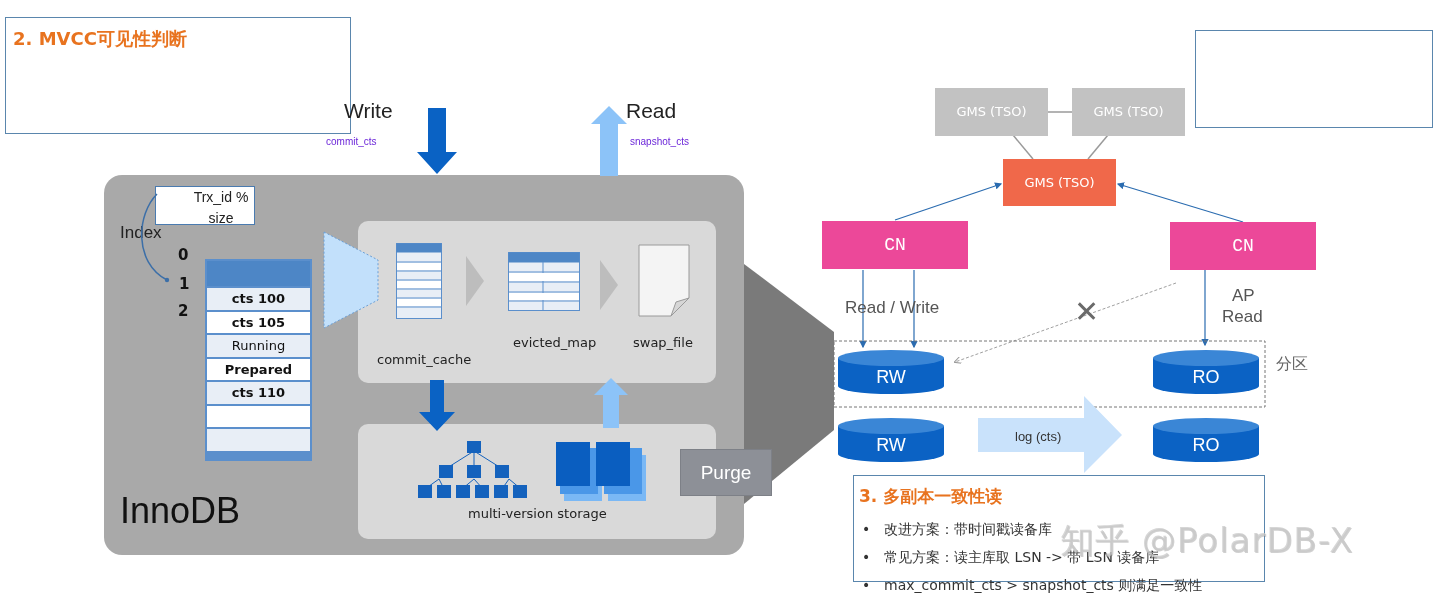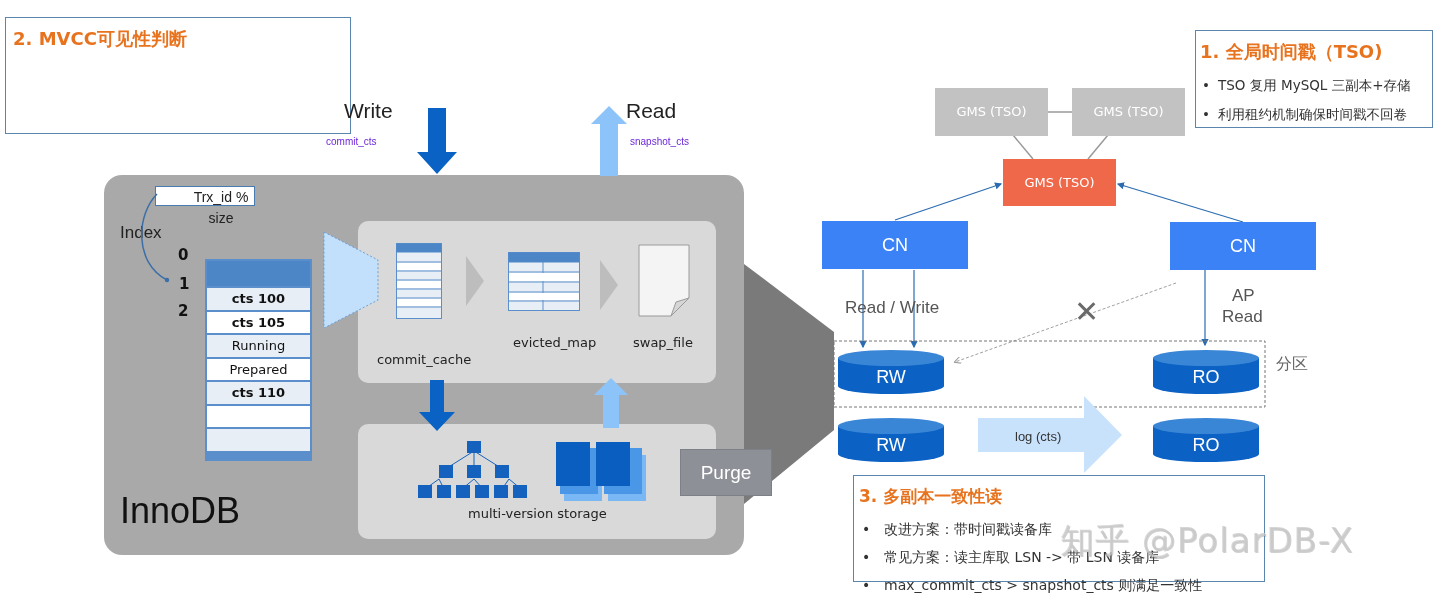--- a/index.html
+++ b/index.html
@@ -36,61 +36,56 @@
   .lbl-big { font-family: "Liberation Sans", sans-serif; font-size: 21px; color: #222; }
   .lbl-small { font-family: Liberation Sans, sans-serif; font-size: 10px; color: #6d28d9; }
 
   
   #innodb { left: 104px; top: 175px; width: 640px; height: 380px; background: #a9a9a9; border-radius: 18px; }
   #innodb-label { left: 120px; top: 490px; font-family: "Liberation Sans", sans-serif; font-size: 36px; color: #111; font-weight: normal; }
 
   #panel-top { left: 358px; top: 221px; width: 358px; height: 162px; background: #d9d9d9; border-radius: 10px; }
   #panel-bottom { left: 358px; top: 424px; width: 358px; height: 115px; background: #d9d9d9; border-radius: 10px; }
 
-  #trx-box { left: 155px; top: 186px; width: 100px; height: 20px; border: 1.5px solid #4a7bb0; background: #fff; font-family: "Liberation Sans", sans-serif; font-size: 14px; line-height: 21px; text-align: center; color: #222; padding-left: 32px; }
+  #trx-box { left: 155px; top: 186px; width: 100px; height: 39px; border: 1.5px solid #4a7bb0; background: #fff; font-family: "Liberation Sans", sans-serif; font-size: 14px; line-height: 21px; text-align: center; color: #222; padding-left: 32px; }
   #index-label { left: 120px; top: 223px; font-family: "Liberation Sans", sans-serif; font-size: 17px; color: #222; }
   .idx-num { font-family: "DejaVu Sans", sans-serif; font-weight: bold; font-size: 15px; color: #111; }
 
   
   #ctable { left: 205px; top: 231px; width: 107px; height: 202px; border: 2px solid #5b8fcc; background: #5b8fcc; margin-top: 28px; }
   #ctable .head { height: 25px; background: #4d86c6; }
   #ctable .row { height: 23.5px; border-top: 2px solid #5b8fcc; background: #e8eef6; text-align: center; font-family: "DejaVu Sans", sans-serif; font-size: 13px; line-height: 21px; color: #111; }
-  #ctable .row.alt { background: #ffffff; }
+  #ctable .row.alt { background: #ffffff; font-weight: bold; }
   #ctable .row.bold { font-weight: bold; }
 
   .icon-label { font-family: "DejaVu Sans", sans-serif; font-size: 13px; color: #222; }
 
   
   #purge { left: 680px; top: 449px; width: 92px; height: 47px; background: #8d9097; border: 1px solid #7d8087; color: #fff; font-family: "Liberation Sans", sans-serif; font-size: 19px; text-align: center; line-height: 45px; }
 
   
   .gms-grey { position: absolute; width: 113px; height: 48px; background: #c2c2c2; color: #fff; font-family: "DejaVu Sans", sans-serif; font-size: 13px; text-align: center; line-height: 48px; }
   #gms-red { position: absolute; left: 1003px; top: 159px; width: 113px; height: 47px; background: #f0684a; color: #fff; font-family: "DejaVu Sans", sans-serif; font-size: 13px; text-align: center; line-height: 47px; }
-  .cn { position: absolute; width: 146px; height: 48px; background: #3b82f6; color: #fff; font-family: Liberation Sans, sans-serif; font-size: 18px; text-align: center; line-height: 48px; }
+  .cn { position: absolute; width: 146px; height: 48px; background: #ec4899; color: #fff; font-family: Liberation Mono, monospace; font-size: 18px; text-align: center; line-height: 48px; }
 
   .disk-label { position: absolute; color: #fff; font-family: "Liberation Sans", sans-serif; font-size: 18px; text-align: center; }
   .plain { font-family: "Liberation Sans", sans-serif; color: #555; }
   #partition-label { left: 1276px; top: 354px; font-size: 16px; color: #666; font-family: "DejaVu Sans", sans-serif; }
   #log-label { font-family: "Liberation Sans", sans-serif; font-size: 13px; color: #333; }
 
   #watermark { left: 1060px; top: 518px; font-family: "DejaVu Sans", sans-serif; font-size: 34px; color: rgba(200,200,200,0.75); letter-spacing: 1px; text-shadow: 1px 1px 0 rgba(120,120,120,0.35); white-space: nowrap; }
 </style>
 </head>
 <body>
 
 <div id="c2" class="callout">
   <div class="ctitle">2. MVCC可见性判断</div>
 </div>
 
 <div id="c1" class="callout">
-  <div class="ctitle">1. 全局时间戳（TSO)</div>
-  <ul>
-    <li>TSO 复用 MySQL 三副本+存储</li>
-    <li>利用租约机制确保时间戳不回卷</li>
-  </ul>
 </div>
 
 <div class="abs lbl-big" style="left:344px;top:99px;">Write</div>
 <div class="abs lbl-small" style="left:326px;top:136px;">commit_cts</div>
 <div class="abs lbl-big" style="left:626px;top:99px;">Read</div>
 <div class="abs lbl-small" style="left:630px;top:136px;">snapshot_cts</div>
 
 <div id="innodb" class="abs"></div>
 
 <svg class="abs" style="left:740px;top:260px;" width="100" height="250">

